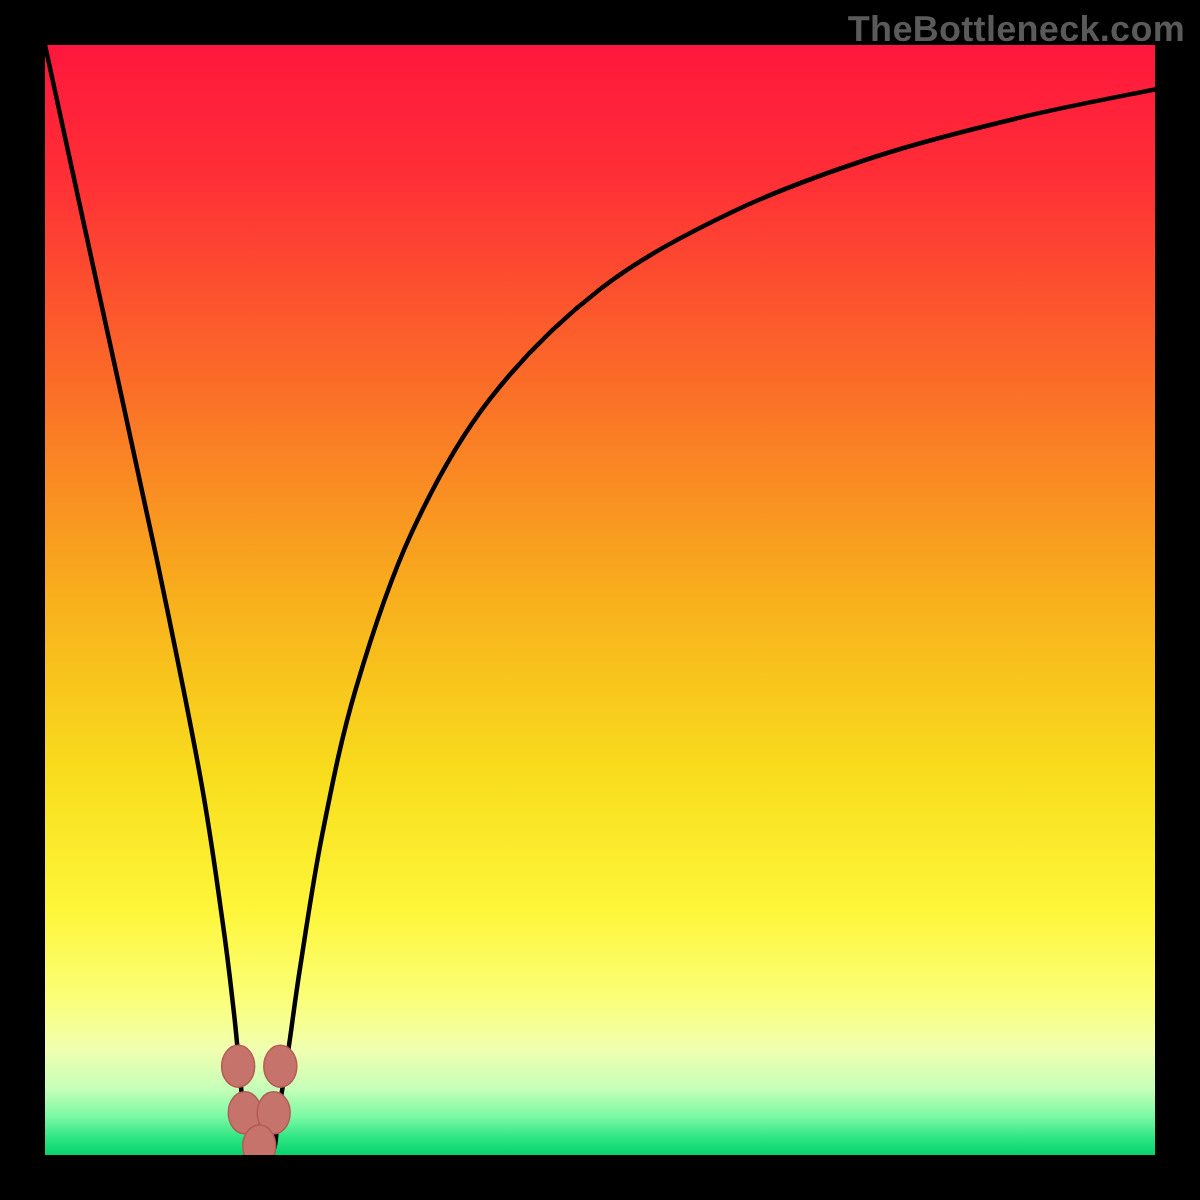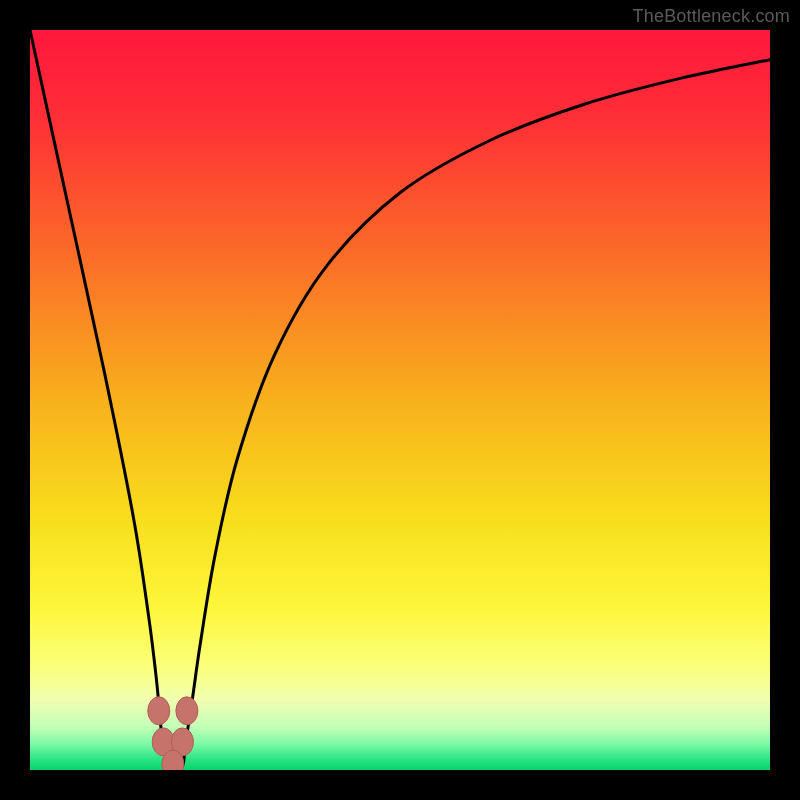--- a/index.html
+++ b/index.html
@@ -39,22 +39,22 @@
     left: 0;
     top: 0;
     width: 100%;
     height: 100%;
   }
   .watermark {
     position: absolute;
     top: 6px;
     right: 10px;
     color: #5a5a5a;
-    font-size: 18px;
-    font-weight: 400;
+    font-size: 24px;
+    font-weight: 700;
     letter-spacing: 0.2px;
   }
 </style>
 </head>
 <body>
 
 <div class="frame">
 
   <div class="plot">
 

